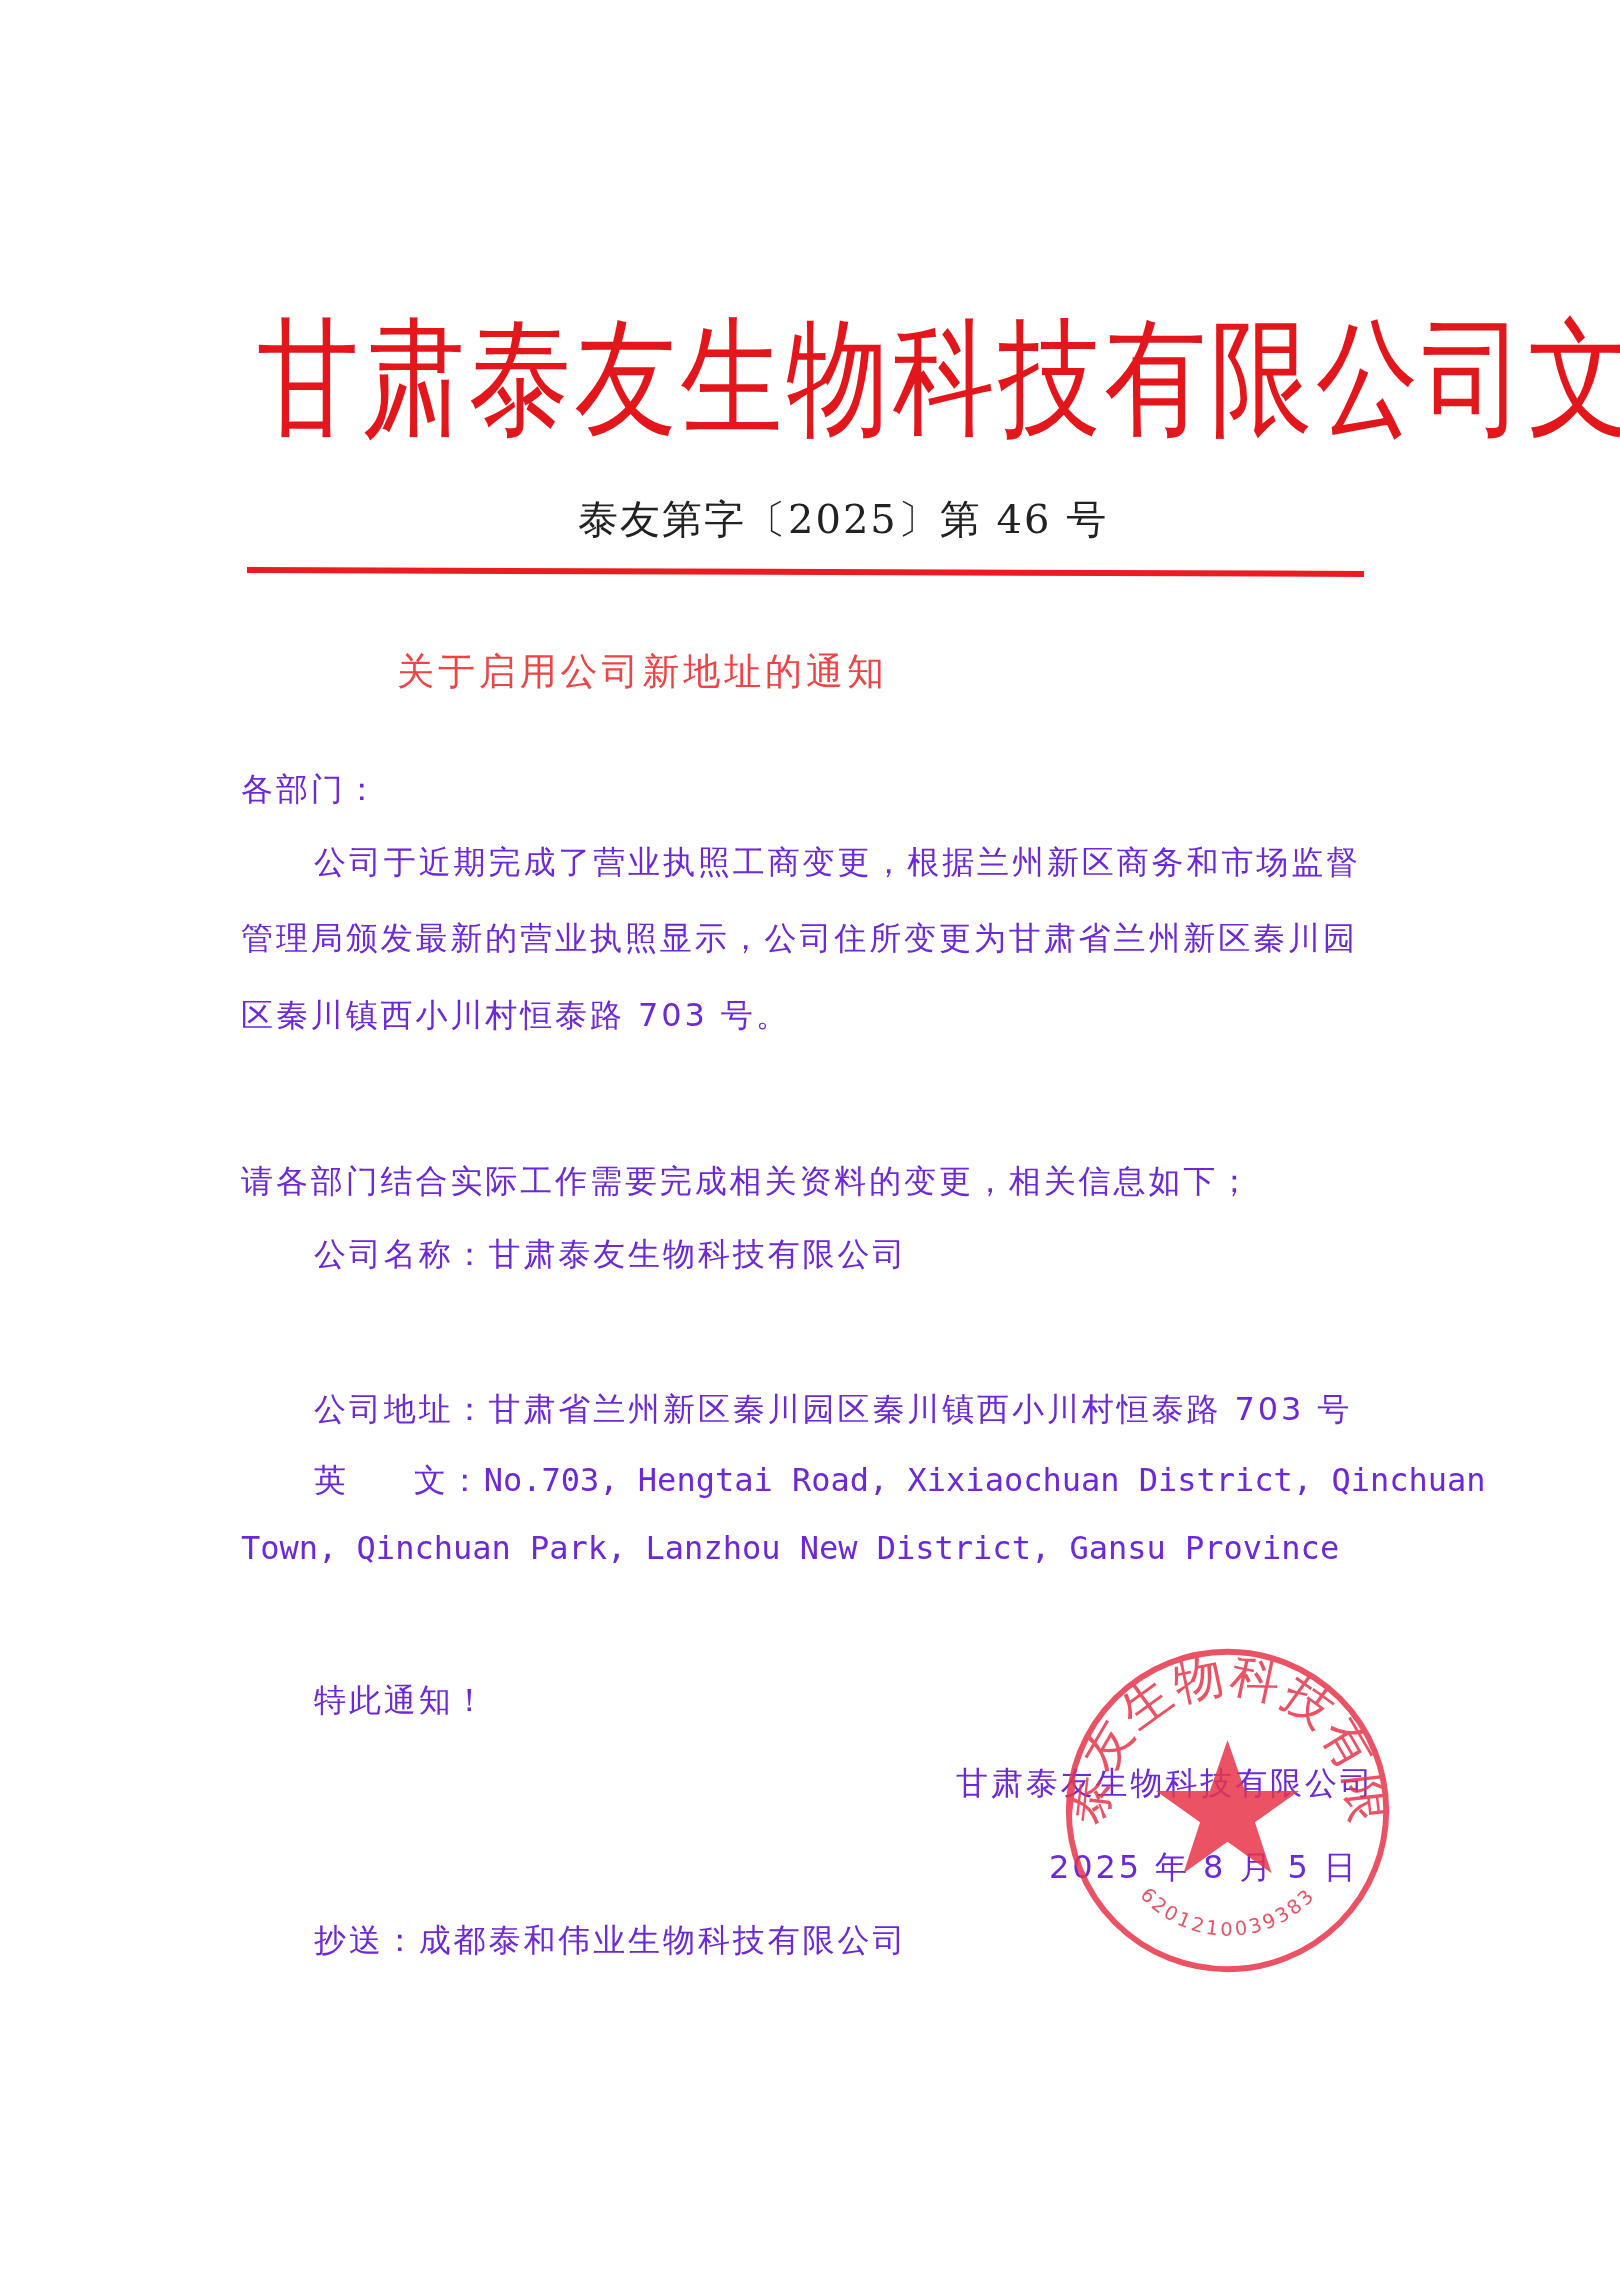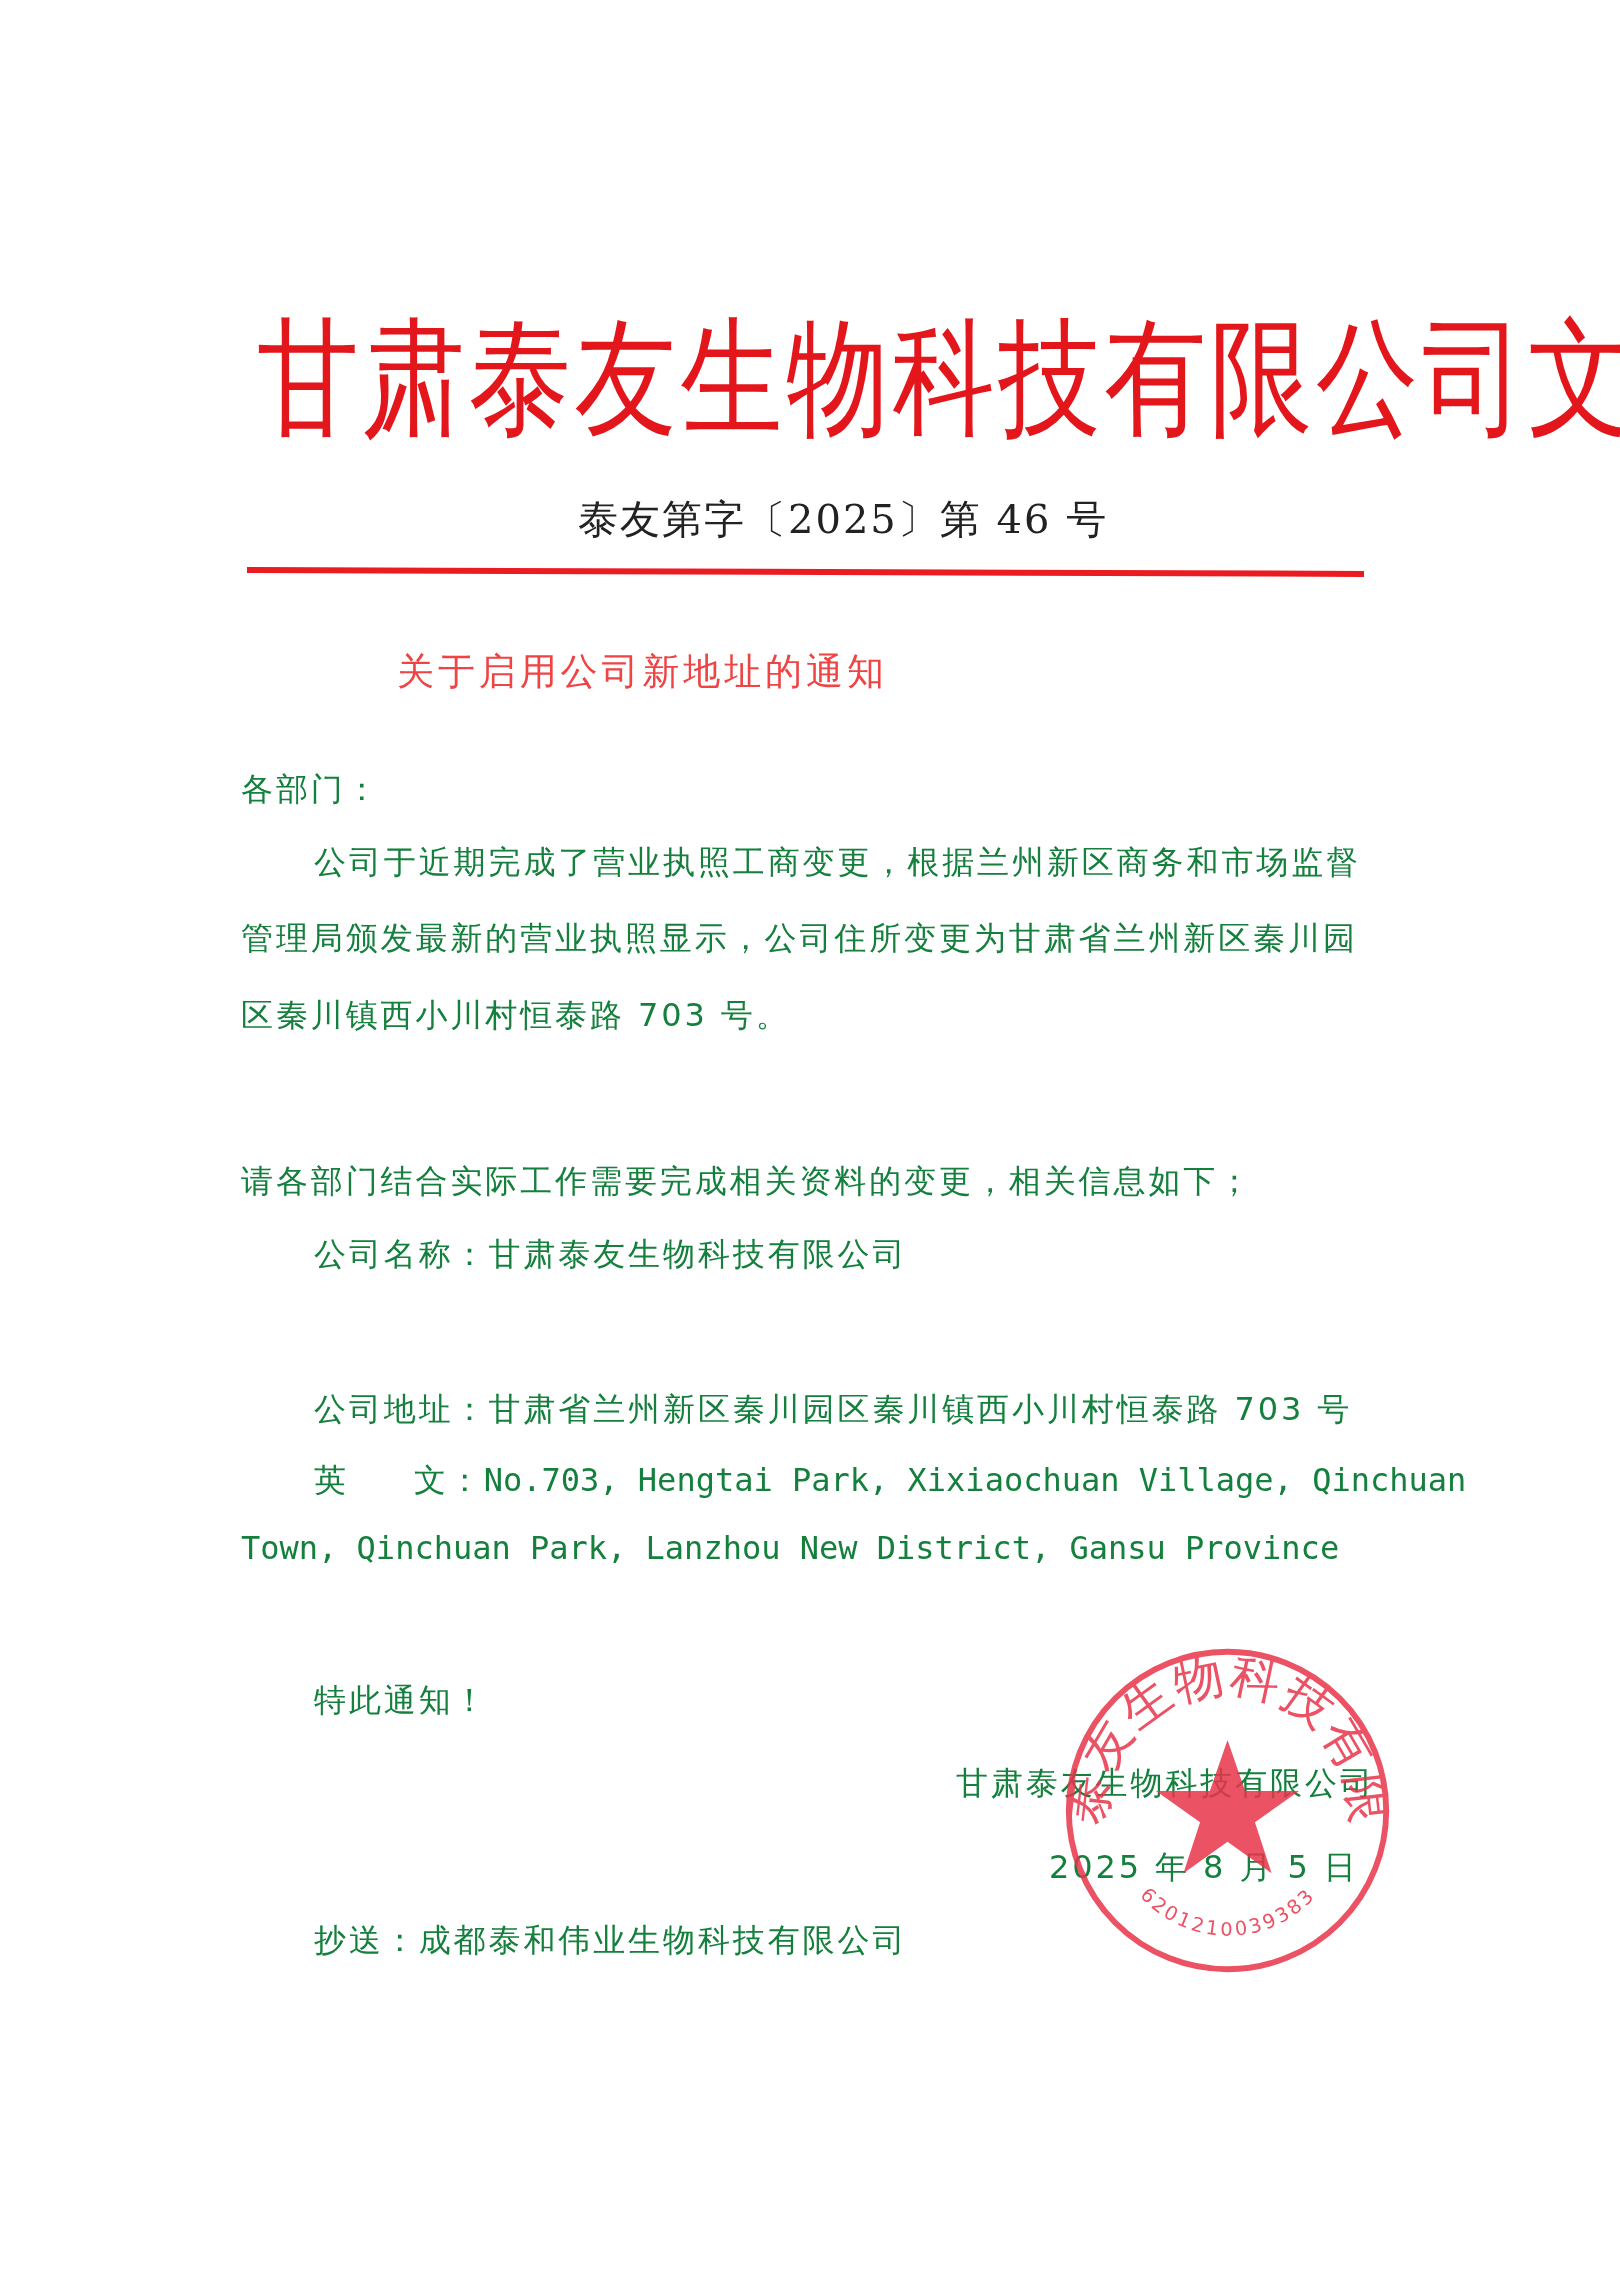--- a/index.html
+++ b/index.html
@@ -16,21 +16,21 @@
              font-family: "DejaVu Serif", "Liberation Serif", serif; font-size: 40px; line-height: 59px;
              letter-spacing: 2px; color: #222; white-space: nowrap; }
 
     .red-rule { position: absolute; left: 247px; top: 567px; width: 1117px; height: 5.9px;
                 background: #ea1c22; transform: rotate(0.2deg); transform-origin: left center; }
 
     .title { position: absolute; left: 397px; top: 642px; width: 686px;
              font-size: 37px; line-height: 59px; letter-spacing: 3.9px; color: #ef4444; white-space: nowrap; }
 
     .line { position: absolute; font-size: 32px; line-height: 49px; letter-spacing: 2.9px;
-            color: #15803d; white-space: nowrap; }
+            color: #6d28d9; white-space: nowrap; }
     .mono { font-family: "DejaVu Sans Mono", "Liberation Mono", monospace; letter-spacing: 0px; }
     .label-gap { display: inline-block; width: 65px; }
 
     .salutation { left: 241px; top: 765px; }
     .p1 { left: 314px; top: 838px; }
     .p1b { left: 241px; top: 914px; }
     .p1c { left: 241px; top: 991px; }
     .p2 { left: 314px; top: 1084px; }
     .p2b { left: 241px; top: 1157px; }
     .name-cn { left: 314px; top: 1230px; }
@@ -69,21 +69,21 @@
   <div class="line name-cn">
     <span>公司名称：</span><span>甘肃泰友生物科技有限公司</span>
   </div>
 
 
   <div class="line addr-cn">
     <span>公司地址：</span><span>甘肃省兰州新区秦川园区秦川镇西小川村恒泰路 703 号</span>
   </div>
 
   <div class="line addr-en">
-    <span>英</span><span class="label-gap"></span><span>文：</span><span class="mono">No.703, Hengtai Park, Xixiaochuan Village, Qinchuan</span>
+    <span>英</span><span class="label-gap"></span><span>文：</span><span class="mono">No.703, Hengtai Road, Xixiaochuan District, Qinchuan</span>
   </div>
   <div class="line addr-en2 mono">Town, Qinchuan Park, Lanzhou New District, Gansu Province</div>
 
   <div class="line closing">特此通知！</div>
 
   <div class="line sign-company">甘肃泰友生物科技有限公司</div>
   <div class="line sign-date">2025 年 8 月 5 日</div>
 
   <div class="line cc">
     <span>抄送：</span><span>成都泰和伟业生物科技有限公司</span>

